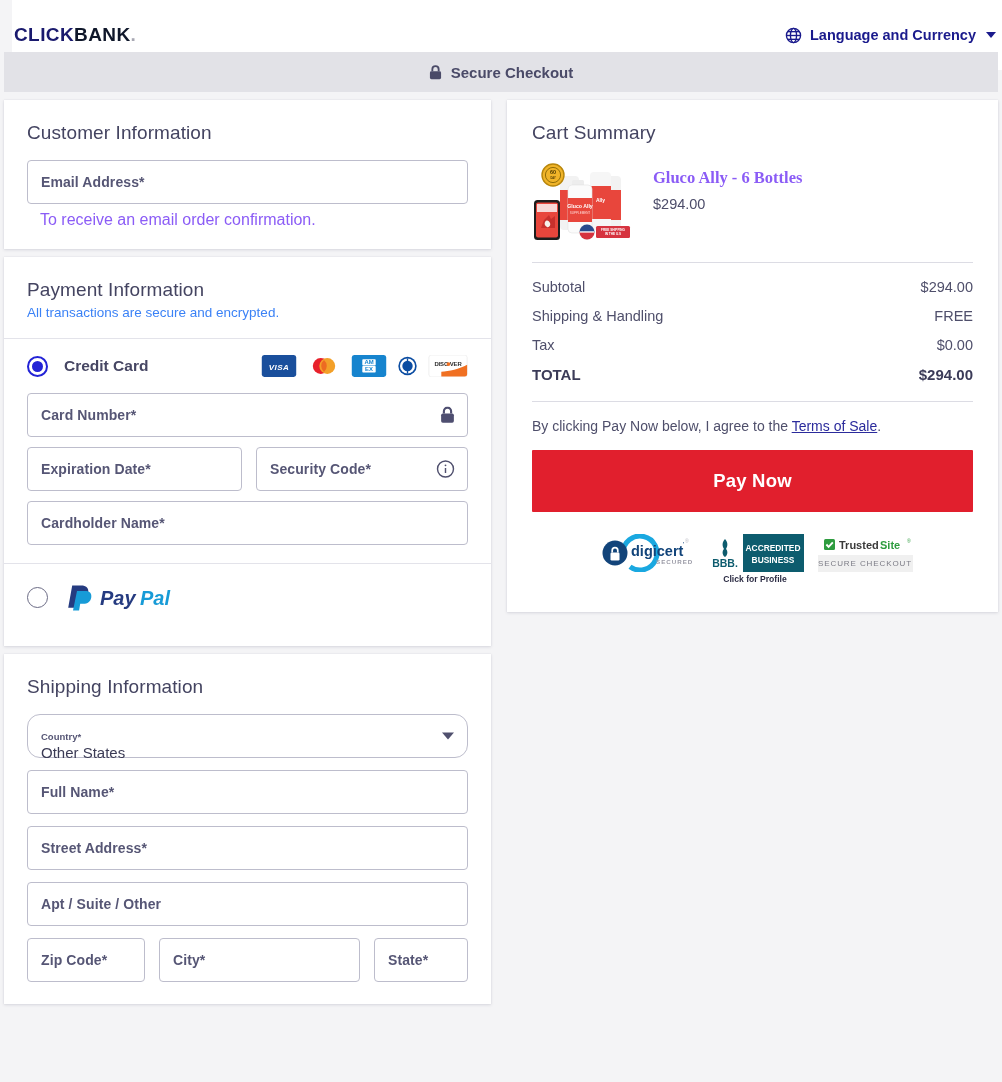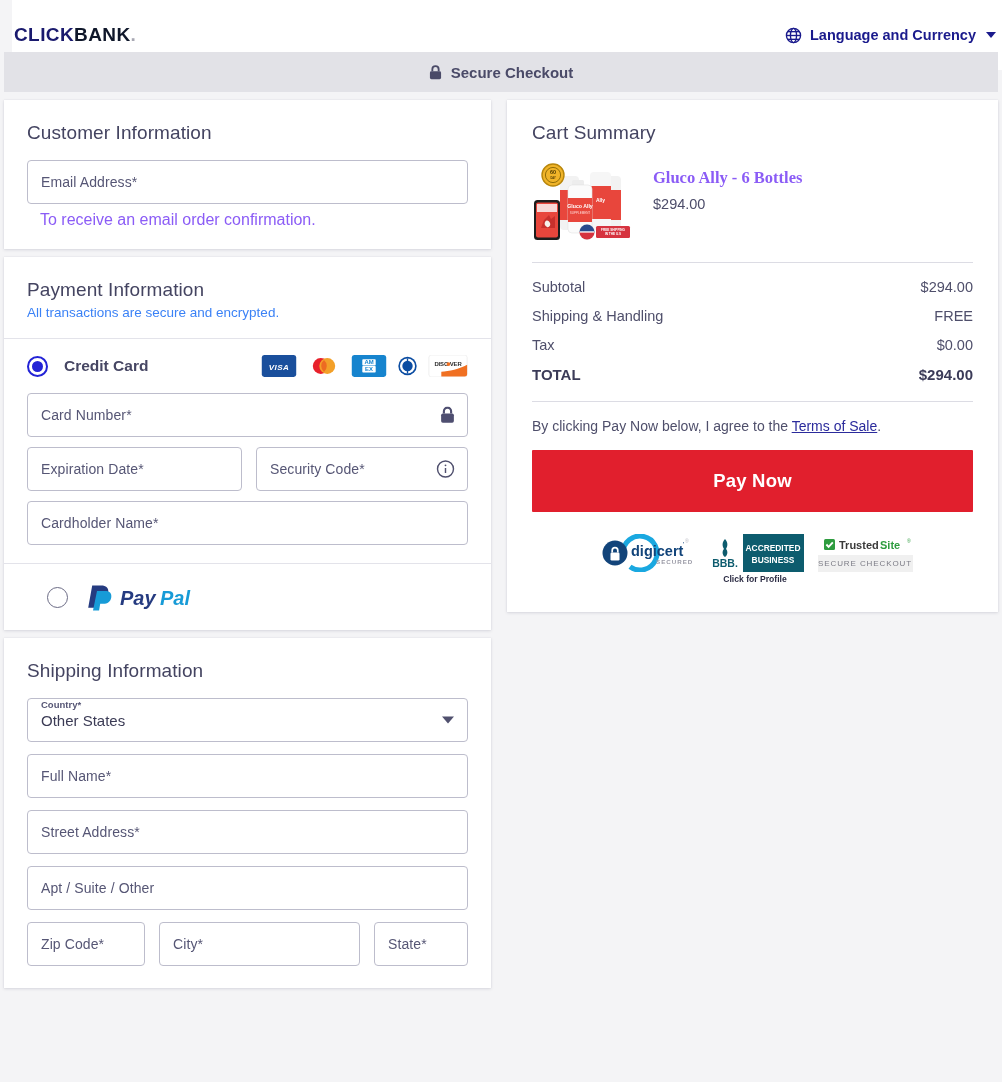--- a/index.html
+++ b/index.html
@@ -62,33 +62,33 @@
   .sec-sub { margin:0; font-size:13.5px; color:#3b82f6; }
 
   
   .field {
     position:relative;
     height:44px; border:1px solid #bdbdcc; border-radius:4px;
     background:#fff; display:flex; align-items:center;
     padding: 0 13px; margin-bottom:10px; cursor:text;
   }
   .field .ph {
-    font-size:14px; font-weight:400; color:#565675; letter-spacing:0.1px;
+    font-size:14px; font-weight:700; color:#565675; letter-spacing:0.1px;
     user-select:none;
   }
   .field .tail { position:absolute; right:12px; top:50%; transform:translateY(-50%); display:flex; align-items:center;}
   .helper { font-size:16px; color:#8b5cf6; margin: -3px 0 0 13px; }
 
   .row { display:flex; gap:14px; }
   .row .field { margin-bottom:10px; }
 
   
   .selectfield {
-    position:relative; height:44px; border:1px solid #bdbdcc; border-radius:4px;
-    padding: 0 13px 0 13px; margin-bottom:12px; background:#fff; cursor:pointer;
+    position:relative; height:44px; border:1px solid #bdbdcc; border-radius:13px;
+    padding: 16px 13px 0 13px; margin-bottom:12px; background:#fff; cursor:pointer;
   }
   .selectfield .lbl { font-size:9.5px; font-weight:700; color:#565675; line-height:12px; }
   .selectfield .val { font-size:15px; color:#3b3b55; line-height:19px; }
   .selectfield .dd {
     position:absolute; right:13px; top:50%; transform:translateY(-50%);
     width:0;height:0;border-left:6px solid transparent;border-right:6px solid transparent;
     border-top:7px solid #50506e;
   }
 
   
@@ -267,21 +267,21 @@
             </span>
           </div>
         </div>
         <div class="field" style="margin-bottom:0;">
           <span class="ph">Cardholder Name*</span>
         </div>
       </div>
 
       <div class="divider"></div>
 
-      <div class="payrow" style="padding-top:18px;padding-bottom:18px;margin-left:20px;">
+      <div class="payrow" style="padding-top:18px;padding-bottom:34px;">
         <span class="radio-outer off"></span>
         <span class="paypal-wrap">
           <svg width="128" height="30" viewBox="0 0 128 30">
             <path d="M8.2 3.5h9.1c4.6 0 7.6 2.4 7.0 7.1-0.6 5.0-4.3 7.6-9.0 7.6h-3.5l-1.2 7.6H4.2z" fill="#253b80"></path>
             <path d="M12.6 7.6h5.0c2.2 0 3.5 1.1 3.2 3.3-0.3 2.3-2.1 3.5-4.3 3.5h-2.3z" fill="#ffffff" opacity="0.0"></path>
             <path d="M13.0 9.0h8.4c4.1 0 6.4 2.2 5.9 6.2-0.6 4.4-3.9 6.6-8.0 6.6h-3.1l-1.1 6.7h-6.1z" fill="#179bd7"></path>
             <text x="36" y="22.5" font-family="Liberation Sans, sans-serif" font-size="20" font-weight="700" font-style="italic" fill="#253b80">Pay</text>
             <text x="76" y="22.5" font-family="Liberation Sans, sans-serif" font-size="20" font-weight="700" font-style="italic" fill="#179bd7">Pal</text>
           </svg>
         </span>

